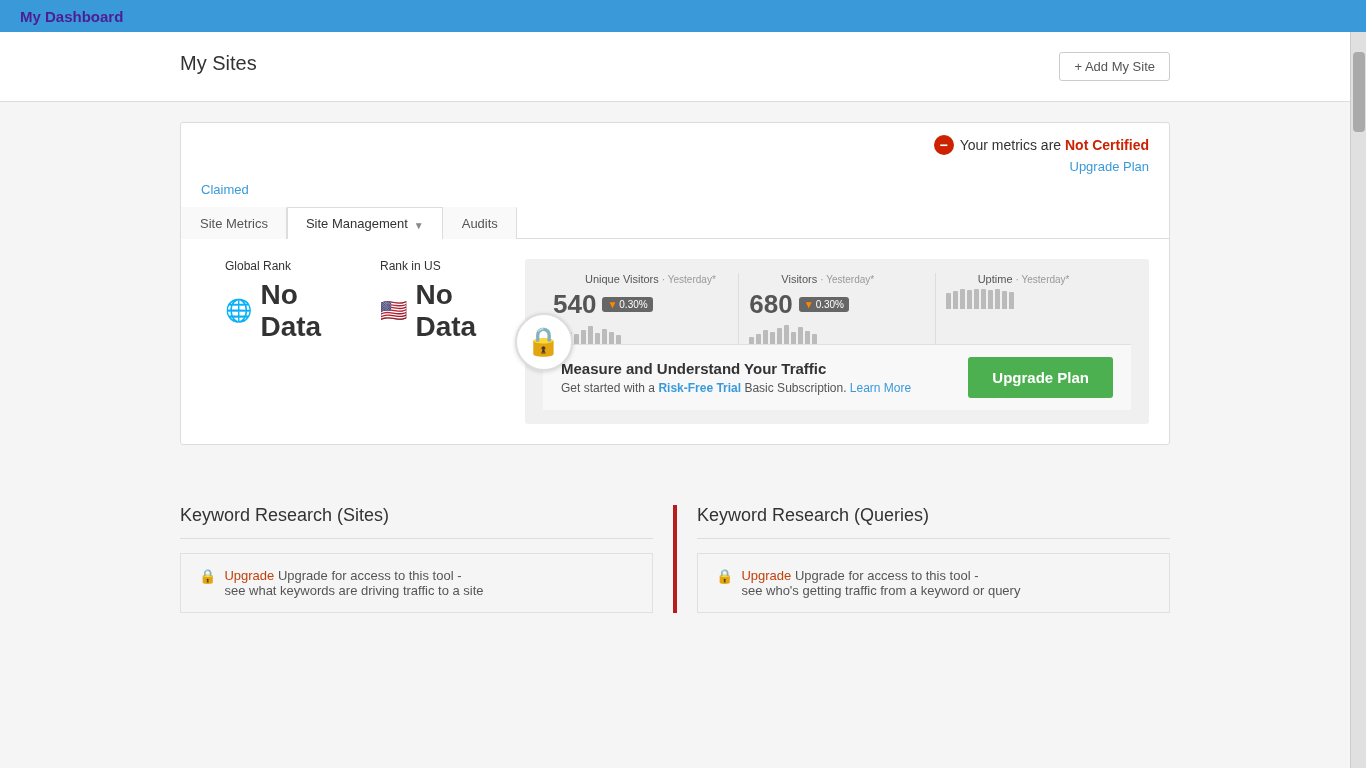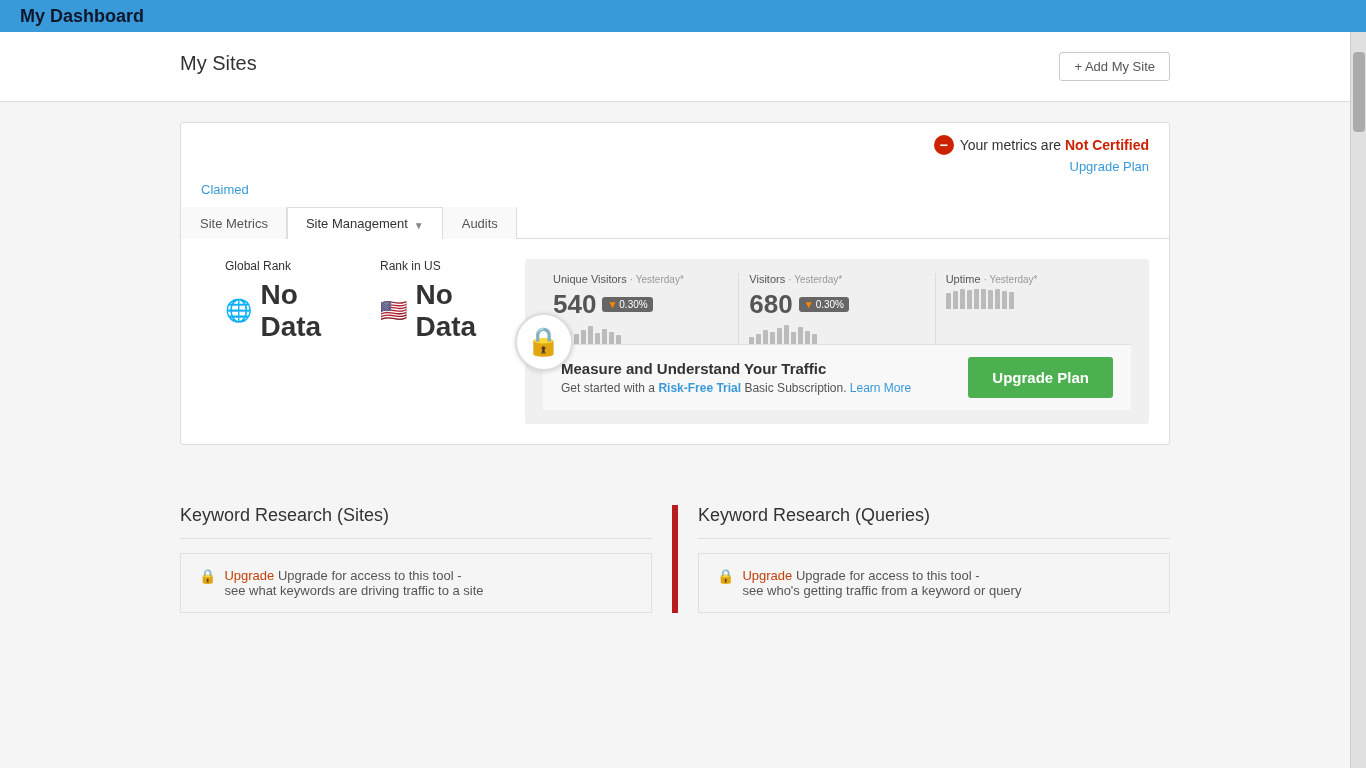--- a/index.html
+++ b/index.html
@@ -7,22 +7,22 @@
 
     
     .header {
       background: #3a9ad9;
       height: 32px;
       display: flex;
       align-items: center;
       padding: 0 20px;
     }
     .header-title {
-      color: #0f172a;
-      font-size: 18px;
+      color: #4c1d95;
+      font-size: 15px;
       font-weight: bold;
     }
 
     
     .page-wrapper {
       display: flex;
       height: calc(768px - 32px);
       overflow: hidden;
     }
     .main-content {
@@ -199,20 +199,21 @@
     .traffic-col {
       flex: 1;
       padding: 0 10px;
       border-right: 1px solid #ddd;
     }
     .traffic-col:last-child { border-right: none; }
     .traffic-metric-label {
       font-size: 11px;
       color: #666;
       margin-bottom: 4px;
+      margin-left: 32px;
     }
     .traffic-metric-label .metric-name {
       color: #555;
     }
     .traffic-metric-label .metric-period {
       color: #999;
       font-size: 10px;
     }
     .traffic-value-row {
       display: flex;
@@ -307,21 +308,21 @@
     .keyword-sections {
       display: flex;
       gap: 0;
       padding: 40px 180px 20px 180px;
     }
     .keyword-col {
       flex: 1;
     }
     .keyword-col:first-child {
       padding-right: 20px;
-      border-right: 6px solid #b91c1c;
+      border-right: 4px solid #b91c1c;
       margin-right: 20px;
     }
     .keyword-section-title {
       font-size: 18px;
       color: #333;
       font-weight: normal;
       border-bottom: 1px solid #ddd;
       padding-bottom: 12px;
       margin-bottom: 14px;
     }

